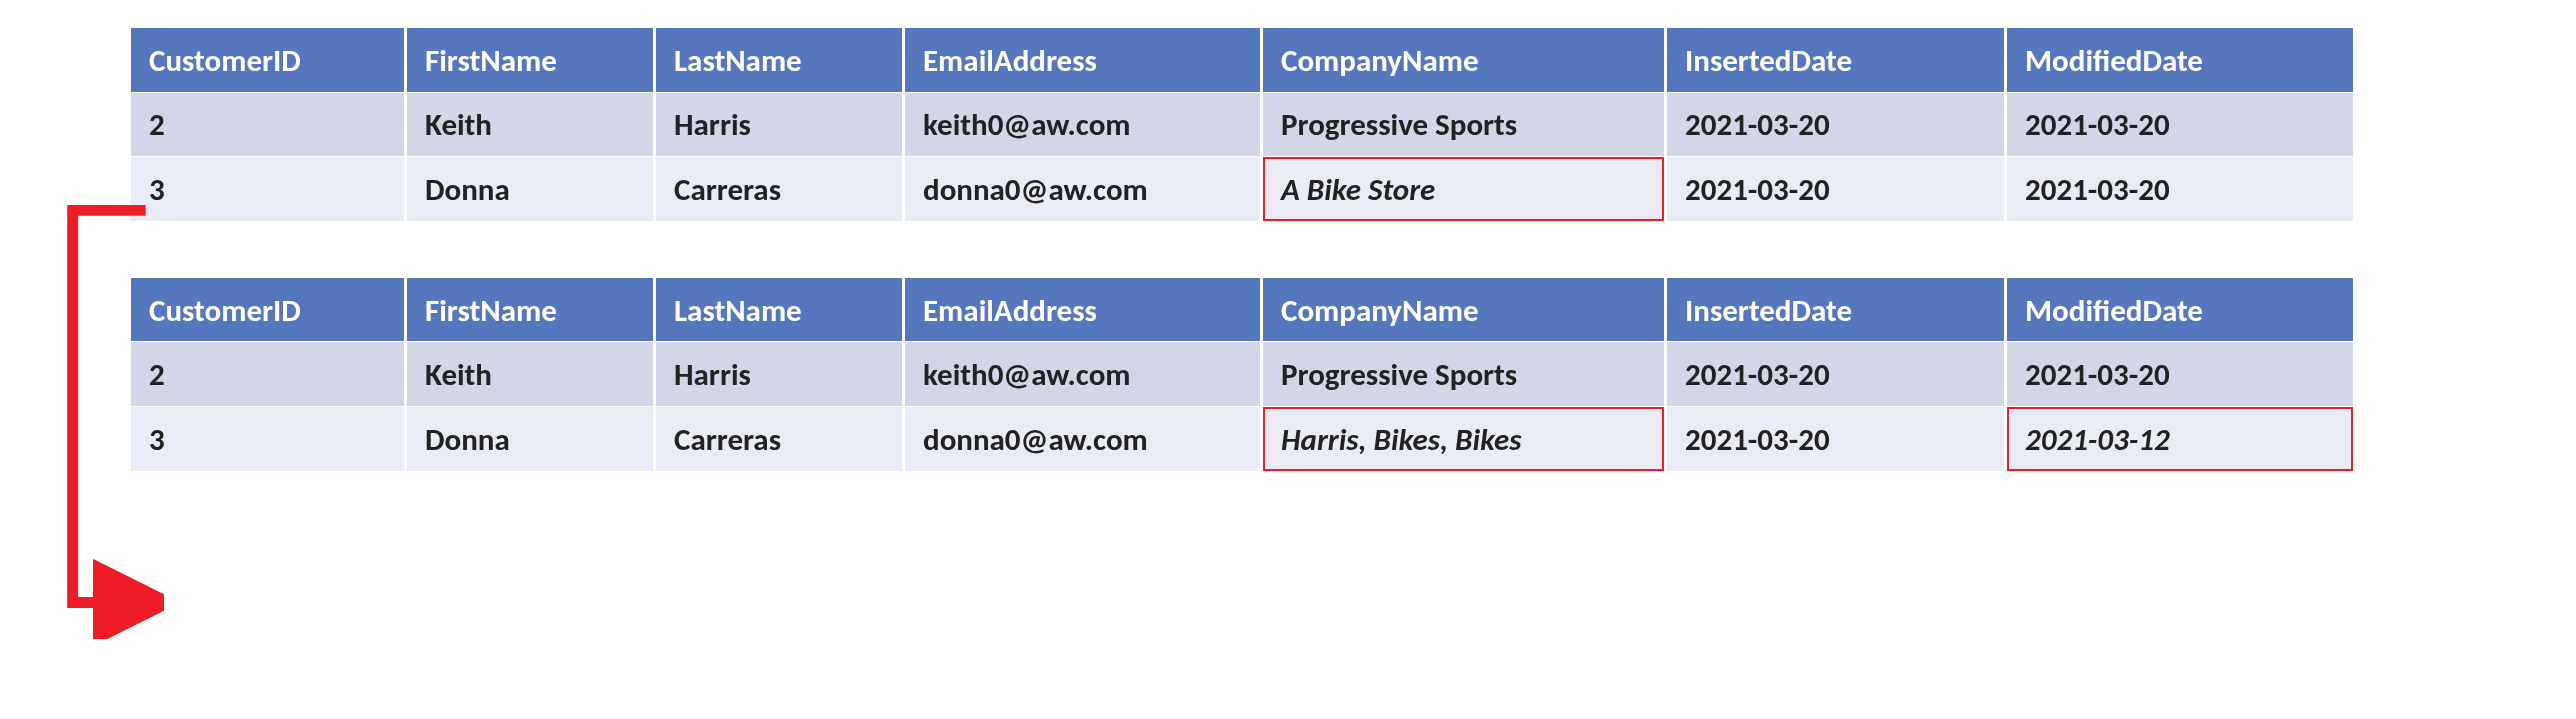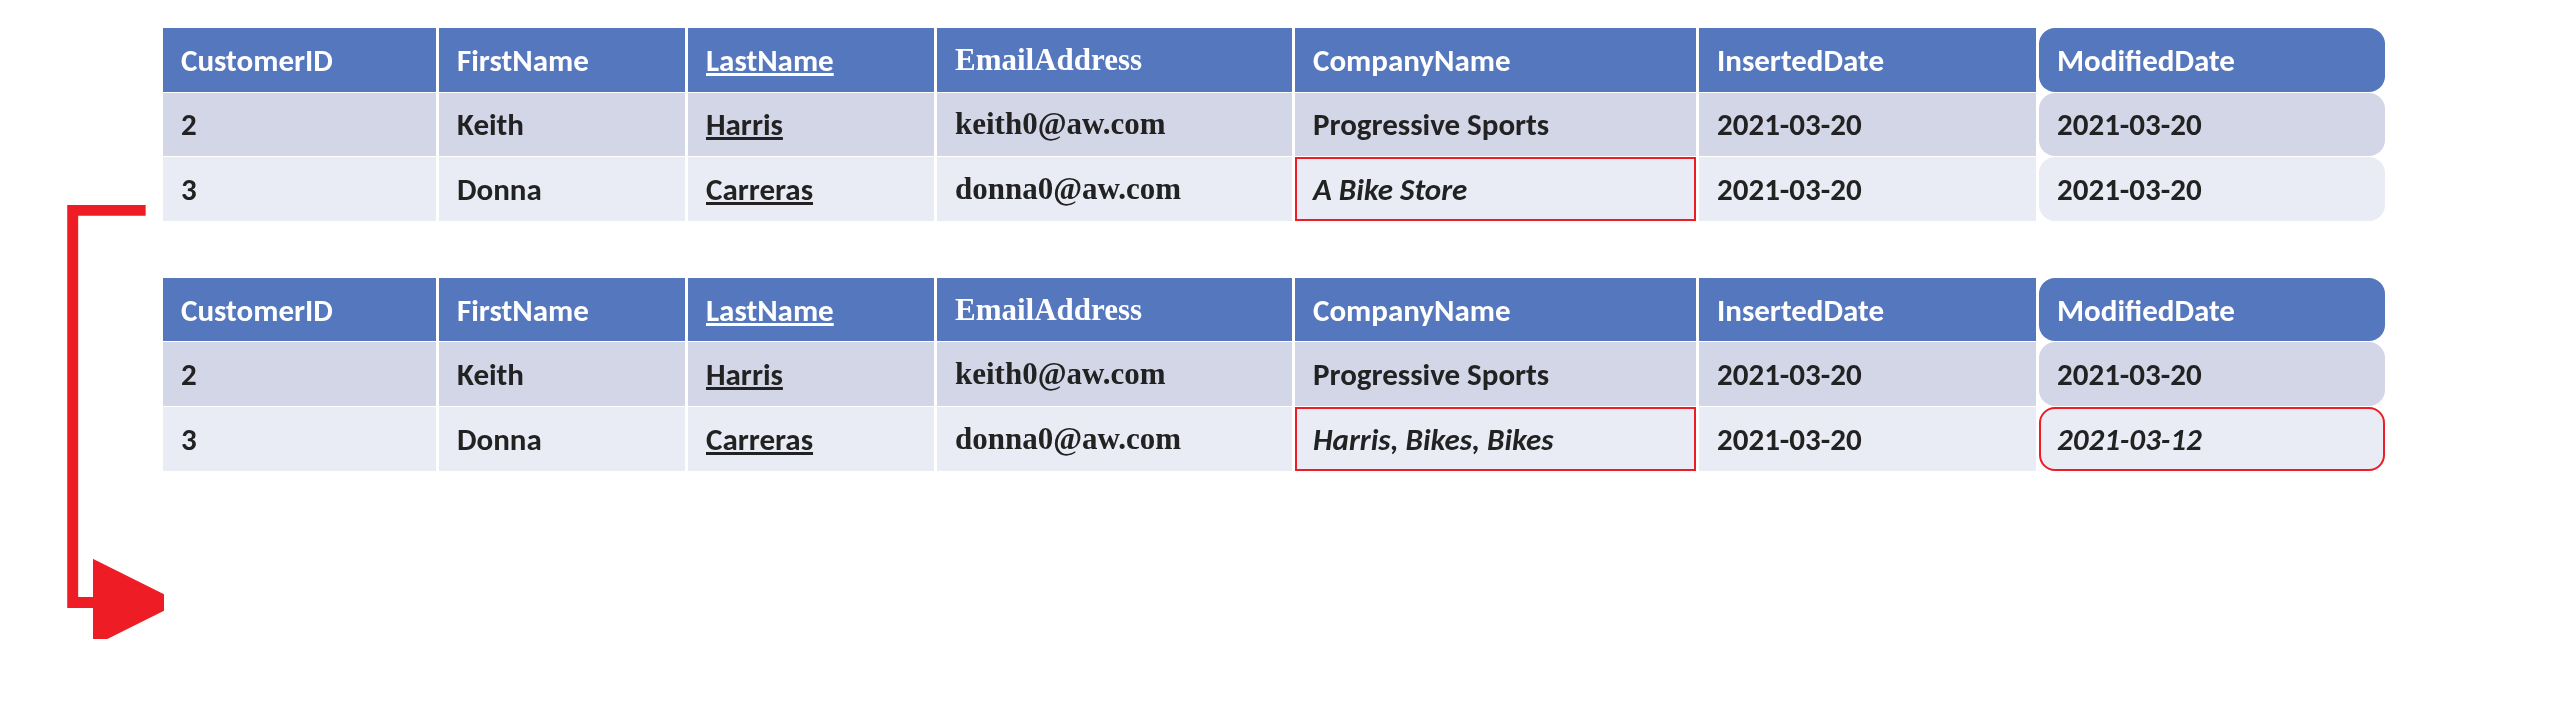--- a/index.html
+++ b/index.html
@@ -9,21 +9,21 @@
     font-family: "Segoe UI", "Calibri", "Helvetica Neue", Arial, sans-serif;
   }
   .page {
     position: relative;
     width: 2576px;
     height: 719px;
     box-sizing: border-box;
   }
   .tables {
     position: absolute;
-    left: 160px;
+    left: 128px;
     top: 27px;
     display: flex;
     flex-direction: column;
     gap: 55px;
   }
   table.data-table {
     border-collapse: separate;
     border-spacing: 3.7px 1.8px;
     font-size: 31px;
   }
@@ -50,25 +50,25 @@
     background: #eaecf5;
   }
   td.highlight {
     outline: 2.7px solid #ee1c25;
     outline-offset: -2.7px;
     font-style: italic;
   }
   
   .col-CustomerID   { min-width: 237px; }
   .col-FirstName    { min-width: 210px; }
-  .col-LastName     { min-width: 210px; text-decoration: underline; }
-  .col-EmailAddress { min-width: 319px; font-family: Liberation Serif, serif; }
+  .col-LastName     { min-width: 210px; }
+  .col-EmailAddress { min-width: 319px; }
   .col-CompanyName  { min-width: 365px; }
   .col-InsertedDate { min-width: 301px; margin-left: 17px; }
-  .col-ModifiedDate { min-width: 310px; border-radius: 16px; }
+  .col-ModifiedDate { min-width: 310px; }
 
   .connector {
     position: absolute;
     left: 27px;
     top: 183px;
     pointer-events: none;
   }
 </style>
 </head>
 <body>

